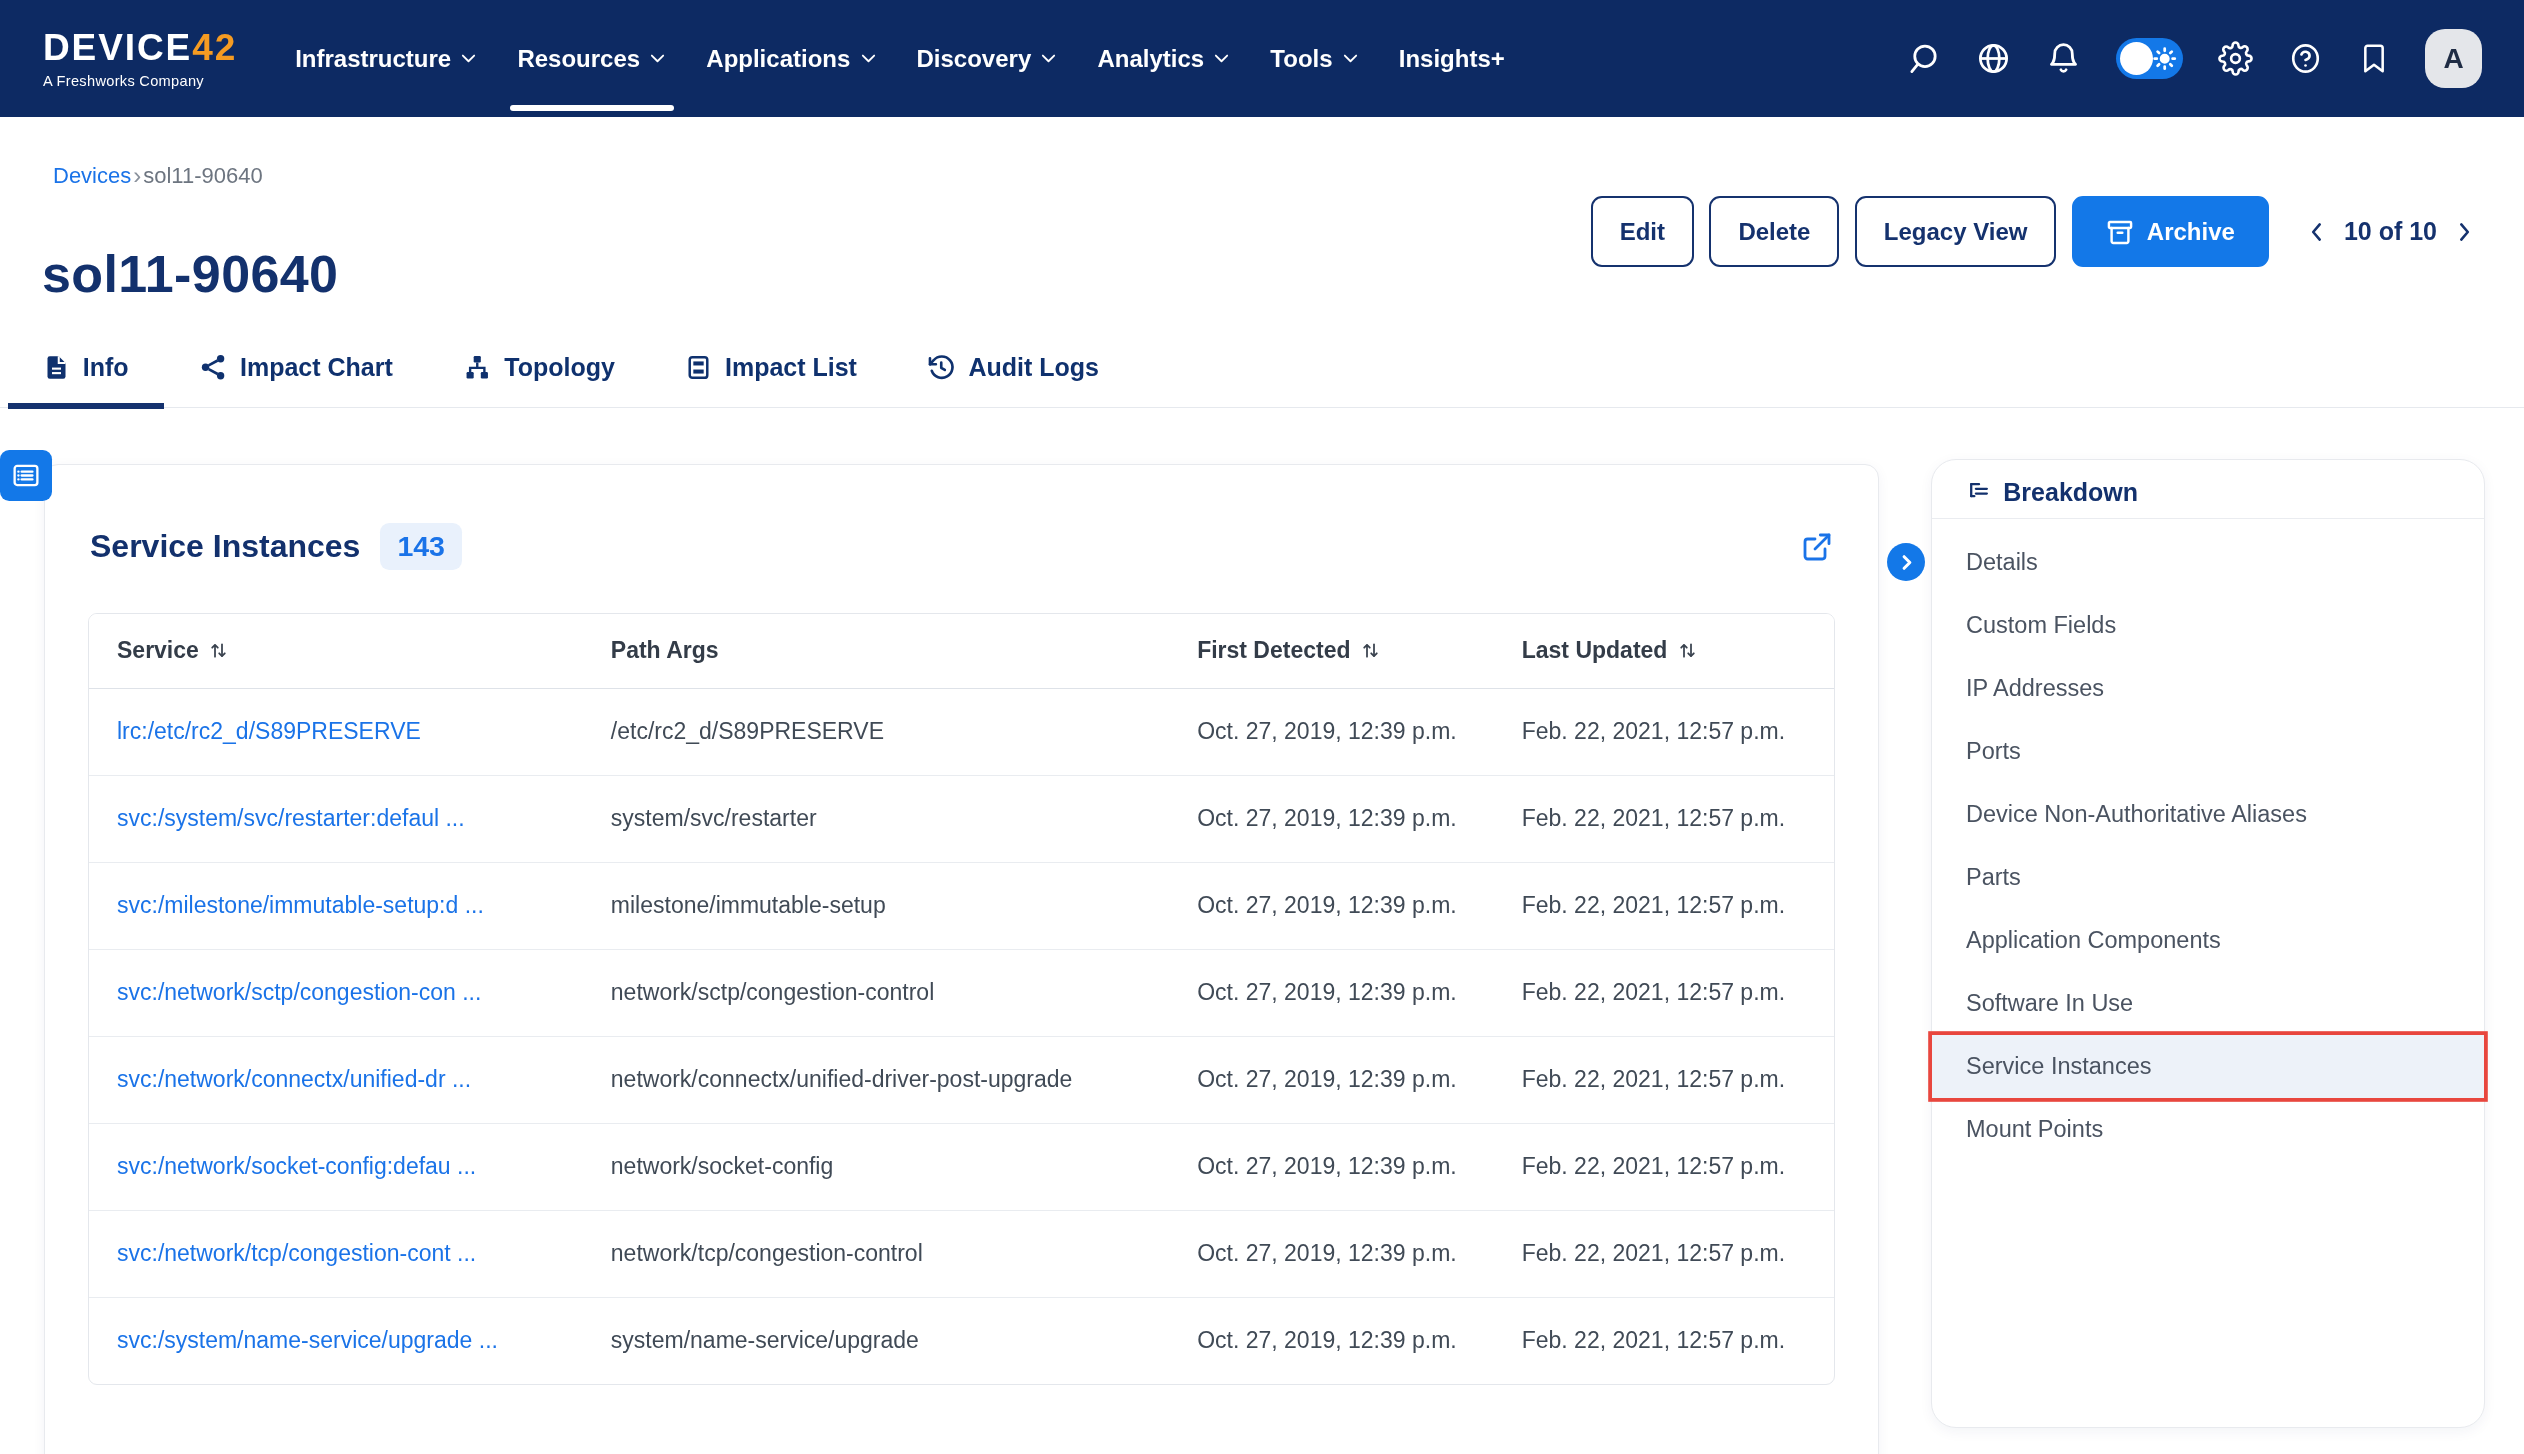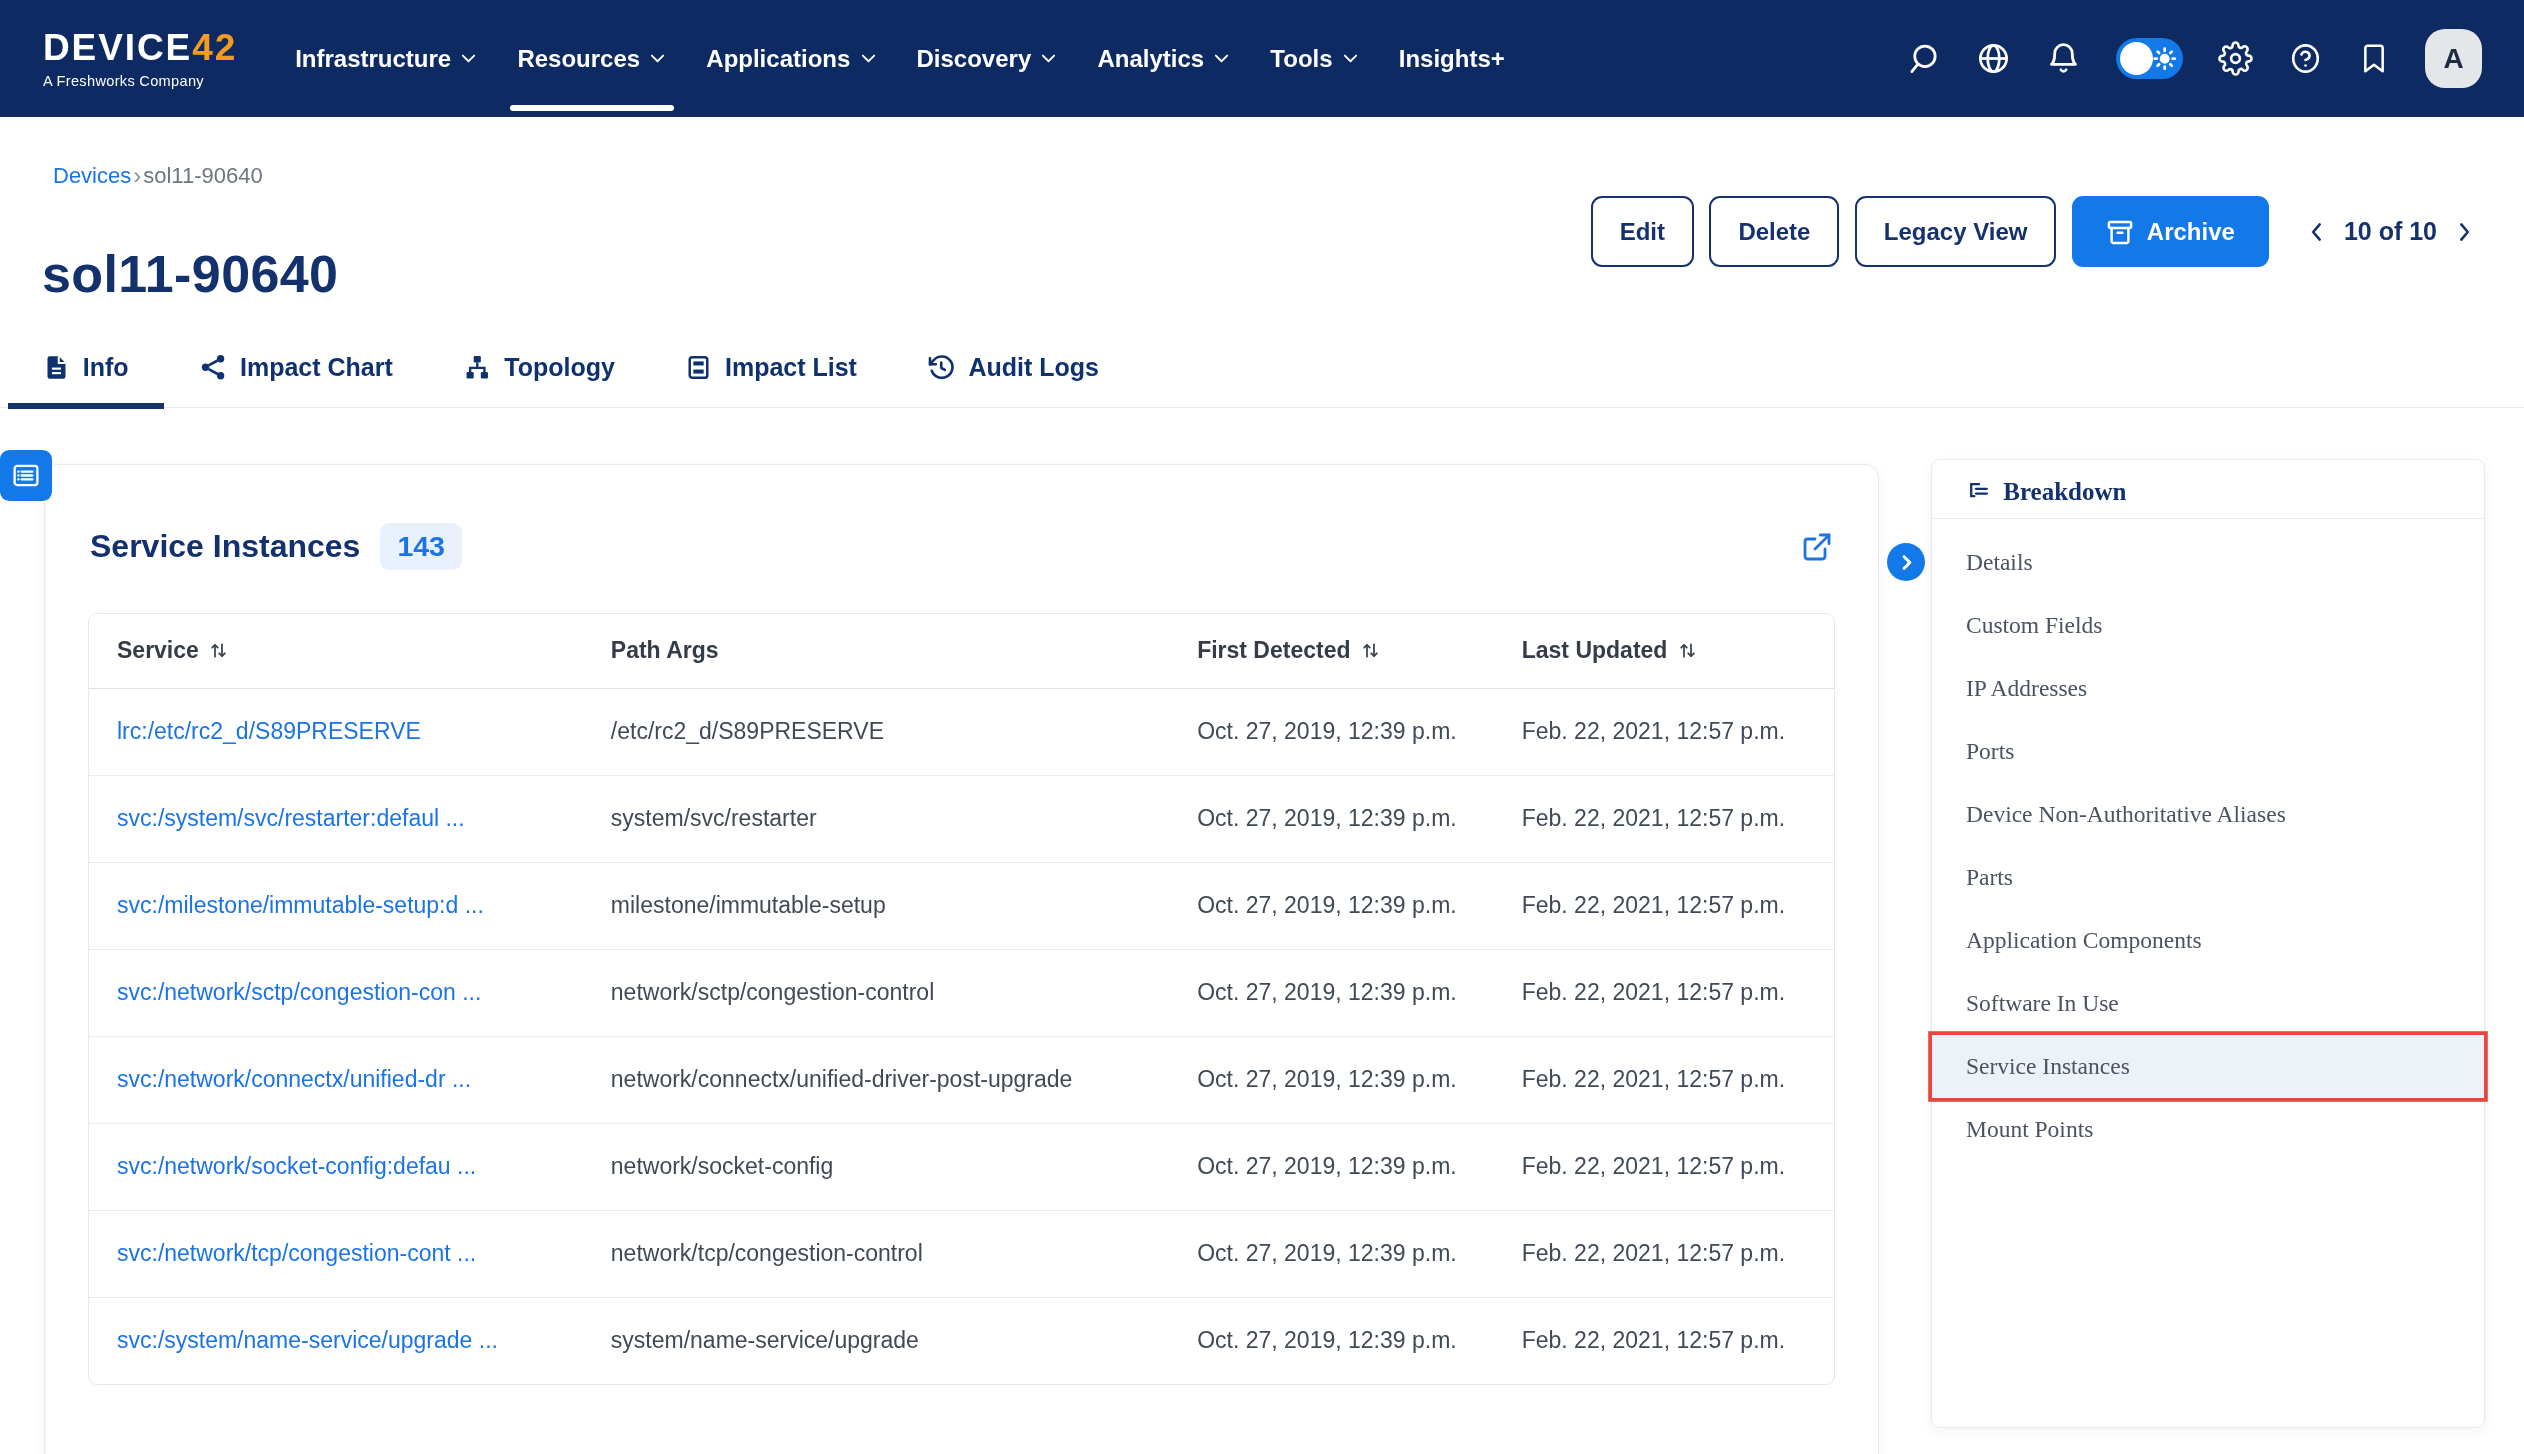--- a/index.html
+++ b/index.html
@@ -73,21 +73,21 @@
   tbody td { height:87px; font-size:23px; color:#404a56; padding:0 14px 0 28px;
              border-top:1.5px solid #e9ecf0; white-space:nowrap; overflow:hidden; }
   tbody tr:first-child td { border-top:none; }
   td a { color:#1a73e8; text-decoration:none; cursor:pointer; }
 
   
   .collapse-btn { position:absolute; left:1887px; top:426px; width:38px; height:38px; border-radius:50%;
                   background:#1378e8; color:#fff; display:flex; align-items:center; justify-content:center;
                   cursor:pointer; z-index:3; border:none; }
   .sidebar { position:absolute; left:1931px; top:342px; width:554px; height:969px; background:#fff;
-             border:1.5px solid #e8eaee; border-radius:9px; box-shadow:0 3.1px 12.3px rgba(16,42,99,.05);font-family:Liberation Serif, serif; }
+             border:1.5px solid #e8eaee; border-radius:25px; box-shadow:0 3.1px 12.3px rgba(16,42,99,.05); }
   .sb-head { display:flex; align-items:center; gap:12.3px; padding:15.4px 0 0 34px; color:#13316d;
              font-size:25px; font-weight:700; height:49px; }
   .sb-divider { border-top:1.5px solid #eaecf0; margin-top:9.2px; }
   .sb-items { padding-top:12.3px; }
   .sb-item { height:63px; display:flex; align-items:center; padding-left:34px; font-size:23.5px;
              color:#4a5361; cursor:pointer; }
   .sb-item.active { background:#edf2f9; box-shadow:0 0 0 3.8px #e8463e; position:relative; z-index:1; }
 </style>
 </head>
 <body>

